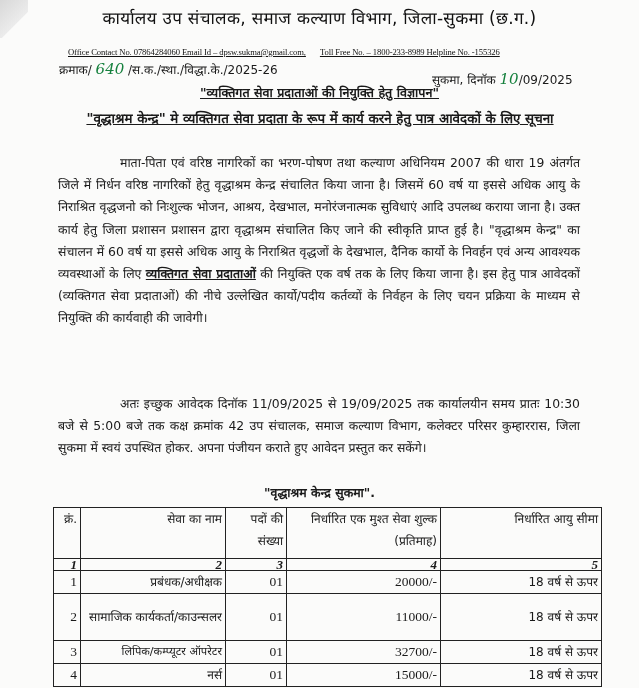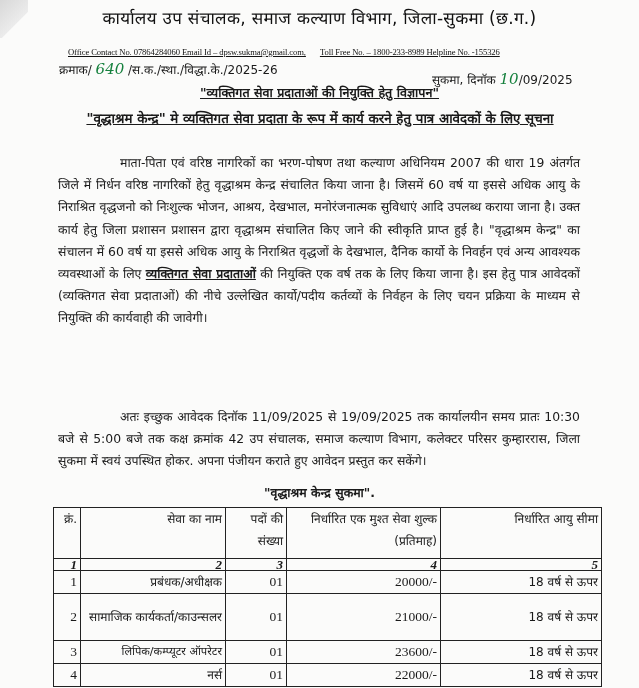--- a/index.html
+++ b/index.html
@@ -82,21 +82,21 @@
   <span>सुकमा, दिनॉक</span>
   <span class="hand">10</span><span>/09/2025</span>
 </div>
 
 <div class="abs ad-title">"व्यक्तिगत सेवा प्रदाताओं की नियुक्ति हेतु विज्ञापन"</div>
 
 <div class="abs notice">"वृद्धाश्रम केन्द्र" मे व्यक्तिगत सेवा प्रदाता के रूप में कार्य करने हेतु पात्र आवेदकों के लिए सूचना</div>
 
 <div class="para" style="top:152px;"><span class="indent"></span><span>माता-पिता एवं वरिष्ठ नागरिकों का भरण-पोषण तथा कल्याण अधिनियम 2007 की धारा 19 अंतर्गत जिले में निर्धन वरिष्ठ नागरिकों हेतु वृद्धाश्रम केन्द्र संचालित किया जाना है। जिसमें 60 वर्ष या इससे अधिक आयु के निराश्रित वृद्धजनो को निःशुल्क भोजन, आश्रय, देखभाल, मनोरंजनात्मक सुविधाएं आदि उपलब्ध कराया जाना है। उक्त कार्य हेतु जिला प्रशासन प्रशासन द्वारा वृद्धाश्रम संचालित किए जाने की स्वीकृति प्राप्त हुई है। "वृद्धाश्रम केन्द्र" का संचालन में 60 वर्ष या इससे अधिक आयु के निराश्रित वृद्धजों के देखभाल, दैनिक कार्यो के निवर्हन एवं अन्य आवश्यक व्यवस्थाओं के लिए</span> <span class="underline-bold">व्यक्तिगत सेवा प्रदाताओं</span> <span>की नियुक्ति एक वर्ष तक के लिए किया जाना है। इस हेतु पात्र आवेदकों (व्यक्तिगत सेवा प्रदाताओं) की नीचे उल्लेखित कार्यो/पदीय कर्तव्यों के निर्वहन के लिए चयन प्रक्रिया के माध्यम से नियुक्ति की कार्यवाही की जावेगी।</span></div>
 
-<div class="para" style="top:406px;"><span class="indent"></span><span>अतः इच्छुक आवेदक दिनॉक 11/09/2025 से 19/09/2025 तक कार्यालयीन समय प्रातः 10:30 बजे से 5:00 बजे तक कक्ष क्रमांक 42 उप संचालक, समाज कल्याण विभाग, कलेक्टर परिसर कुम्हाररास, जिला सुकमा में स्वयं उपस्थित होकर. अपना पंजीयन कराते हुए आवेदन प्रस्तुत कर सकेंगे।</span></div>
+<div class="para" style="top:393px;"><span class="indent"></span><span>अतः इच्छुक आवेदक दिनॉक 11/09/2025 से 19/09/2025 तक कार्यालयीन समय प्रातः 10:30 बजे से 5:00 बजे तक कक्ष क्रमांक 42 उप संचालक, समाज कल्याण विभाग, कलेक्टर परिसर कुम्हाररास, जिला सुकमा में स्वयं उपस्थित होकर. अपना पंजीयन कराते हुए आवेदन प्रस्तुत कर सकेंगे।</span></div>
 
 <div class="abs centre-name">"वृद्धाश्रम केन्द्र सुकमा".</div>
 
 <table class="svc">
   <colgroup>
     <col style="width:27px">
       <col style="width:145px">
       <col style="width:61px">
       <col style="width:154px">
       <col style="width:161px">
@@ -122,31 +122,31 @@
       <td class="num">1</td>
       <td>प्रबंधक/अधीक्षक</td>
       <td class="num">01</td>
       <td class="num">20000/-</td>
       <td>18 वर्ष से ऊपर</td>
     </tr>
     <tr class="r2">
       <td class="num">2</td>
       <td style="white-space:normal;">सामाजिक कार्यकर्ता/काउन्सलर</td>
       <td class="num">01</td>
-      <td class="num">21000/-</td>
+      <td class="num">11000/-</td>
       <td>18 वर्ष से ऊपर</td>
     </tr>
     <tr class="r">
       <td class="num">3</td>
       <td style="font-size:11.2px;padding-left:31px;">लिपिक/कम्प्यूटर ऑपरेटर</td>
       <td class="num">01</td>
-      <td class="num">23600/-</td>
+      <td class="num">32700/-</td>
       <td>18 वर्ष से ऊपर</td>
     </tr>
     <tr class="r">
       <td class="num">4</td>
       <td>नर्स</td>
       <td class="num">01</td>
-      <td class="num">22000/-</td>
+      <td class="num">15000/-</td>
       <td>18 वर्ष से ऊपर</td>
     </tr>
   </tbody>
 </table>
 
 </body></html>

